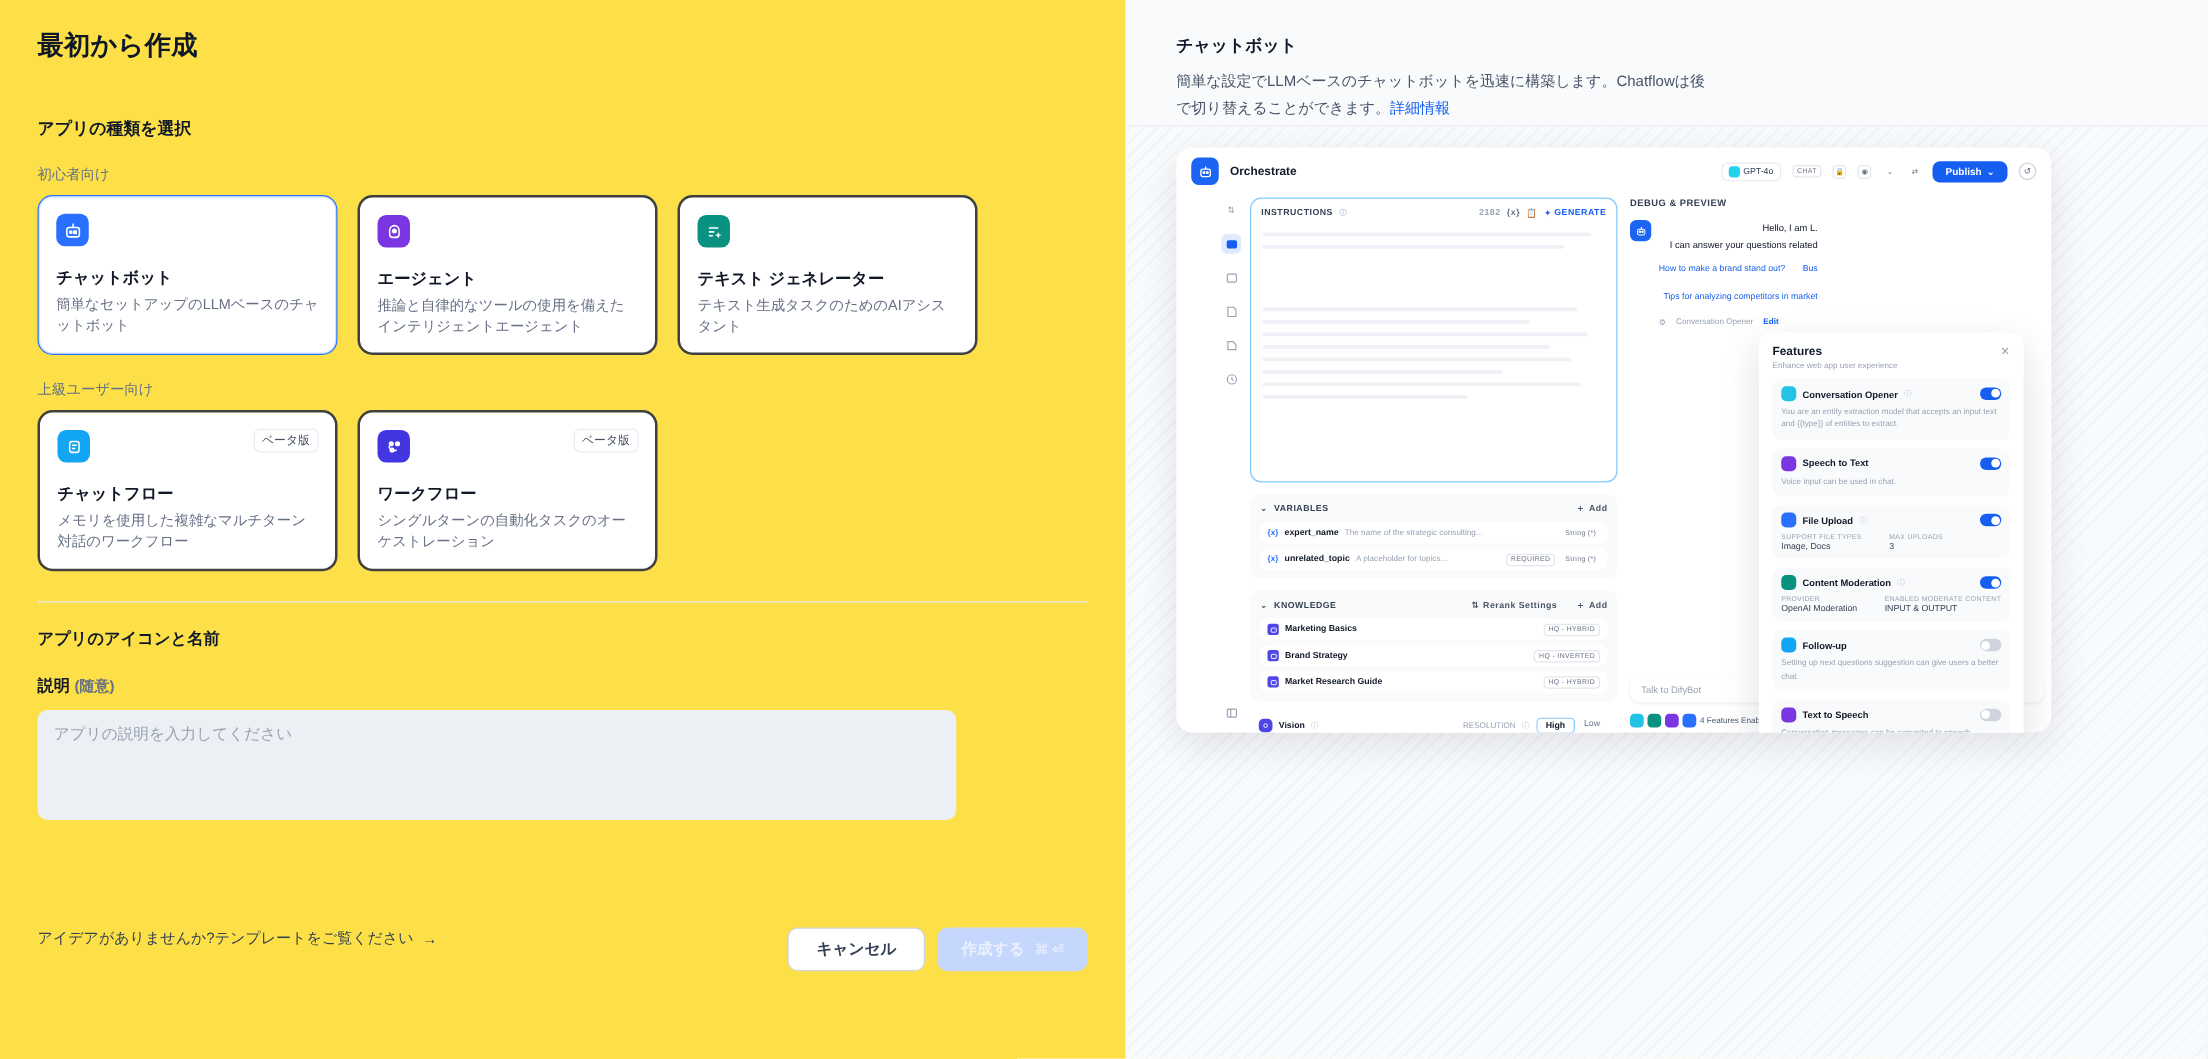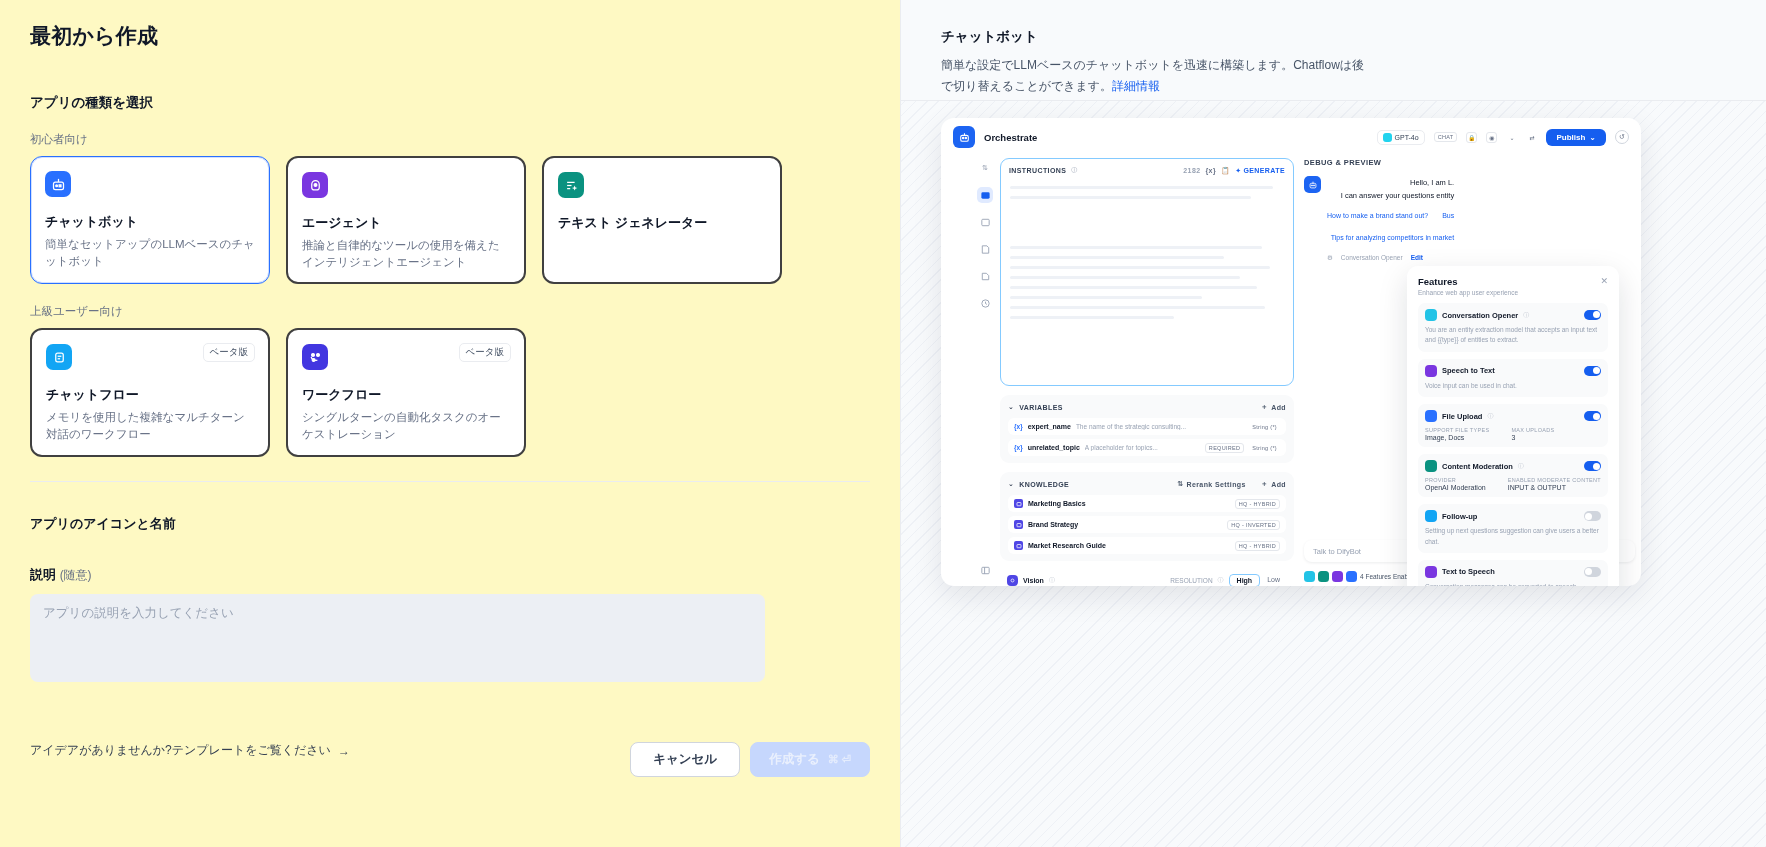--- a/index.html
+++ b/index.html
@@ -7,21 +7,21 @@
     width: 1766px; height: 847px;
     font-family: "Liberation Sans", "DejaVu Sans", sans-serif;
     background: #ffffff;
     overflow: hidden;
   }
   .app { display: flex; width: 1766px; height: 847px; }
 
   
   .left {
     width: 900px; height: 847px;
-    background: #fef9c3;
+    background: #fde047;
     padding: 14px 30px 0 30px;
     position: relative;
     display: flex; flex-direction: column;
   }
   .page-title {
     font-size: 21px; font-weight: 600; color: #101828;
     letter-spacing: .2px; margin-top: 8px;
   }
   .section-title {
     font-size: 13.5px; font-weight: 700; color: #101828;
@@ -54,23 +54,23 @@
   .beta {
     position: absolute; top: 13px; right: 13px;
     font-size: 9.5px; color: #475467; border: 1px solid #eaecf0;
     border-radius: 5px; padding: 2px 6px; background:#fff;
   }
   .cards.adv .card { width: 240px; min-height: 108px; }
 
   .divider { height: 1px; background: #eaecf0; margin: 24px 0 0 0; }
 
   .field-label {
-    font-size: 13px; font-weight: 700; color: #101828; margin-top: 33px;
-  }
-  .field-label .opt { font-weight: 400; color: #667085; font-size: 12px; text-align: center; }
+    font-size: 13px; font-weight: 700; color: #101828; margin-top: 20px;
+  }
+  .field-label .opt { font-weight: 700; color: #667085; font-size: 12px; text-align: center; }
 
   .name-row { display: flex; align-items: flex-start; gap: 16px; }
   .name-input {
     flex: 1; height: 34px; border: 1px solid #d0d5dd; border-radius: 8px;
     background: #f9fafb; padding: 0 11px; font-size: 12.5px;
     color: #101828; outline: none; margin-top: 10px;
     font-family: "Liberation Sans", sans-serif;
   }
   .name-input::placeholder { color: #98a2b3; }
   .avatar {
@@ -330,20 +330,21 @@
         <div class="card">
           <div class="ico" style="background:#0a9280">
             <svg viewBox="0 0 24 24" fill="none" stroke="#fff" stroke-width="2">
               <line x1="5" y1="7" x2="17" y2="7"></line>
               <line x1="5" y1="12" x2="12" y2="12"></line>
               <line x1="5" y1="17" x2="10" y2="17"></line>
               <path d="M17 12l1.3 3.2L21.5 16l-3.2 1.3L17 20l-1.3-2.7L12.5 16l3.2-.8z" fill="#fff" stroke="none"></path>
             </svg>
           </div>
           <div class="cname">テキスト ジェネレーター</div>
+          <div class="cdesc">テキスト生成タスクのためのAIアシスタント</div>
         </div>
       </div>
 
     <div class="group-label">上級ユーザー向け</div>
     <div class="cards adv" id="advanced-cards">
         <div class="card">
           <div class="ico" style="background:#12a5f4">
             <svg viewBox="0 0 24 24" fill="none" stroke="#fff" stroke-width="2">
               <rect x="6" y="5" width="12" height="14" rx="3"></rect>
               <line x1="9" y1="10" x2="15" y2="10"></line>
@@ -590,21 +591,21 @@
             <div class="ava">
               <svg viewBox="0 0 24 24" fill="none" stroke="#fff" stroke-width="2">
                 <rect x="5" y="8" width="14" height="11" rx="3"></rect>
                   <circle cx="9.5" cy="13" r="1.3" fill="#fff"></circle>
                   <circle cx="14.5" cy="13" r="1.3" fill="#fff"></circle>
                   <line x1="12" y1="4" x2="12" y2="8"></line>
               </svg>
             </div>
             <div>
               <div class="msg-txt">Hello, I am L.</div>
-              <div class="msg-txt">I can answer your questions entity</div>
+              <div class="msg-txt">I can answer your questions related</div>
               <div class="sugg">
                 <span>How to make a brand stand out?</span>
                 <span style="margin-left:12px">Bus</span>
               </div>
               <div class="sugg">Tips for analyzing competitors in market</div>
               <div class="opener-row">
                 <span>⚙</span>
                 <span>Conversation Opener</span>
                 <span class="edit">Edit</span>
               </div>

